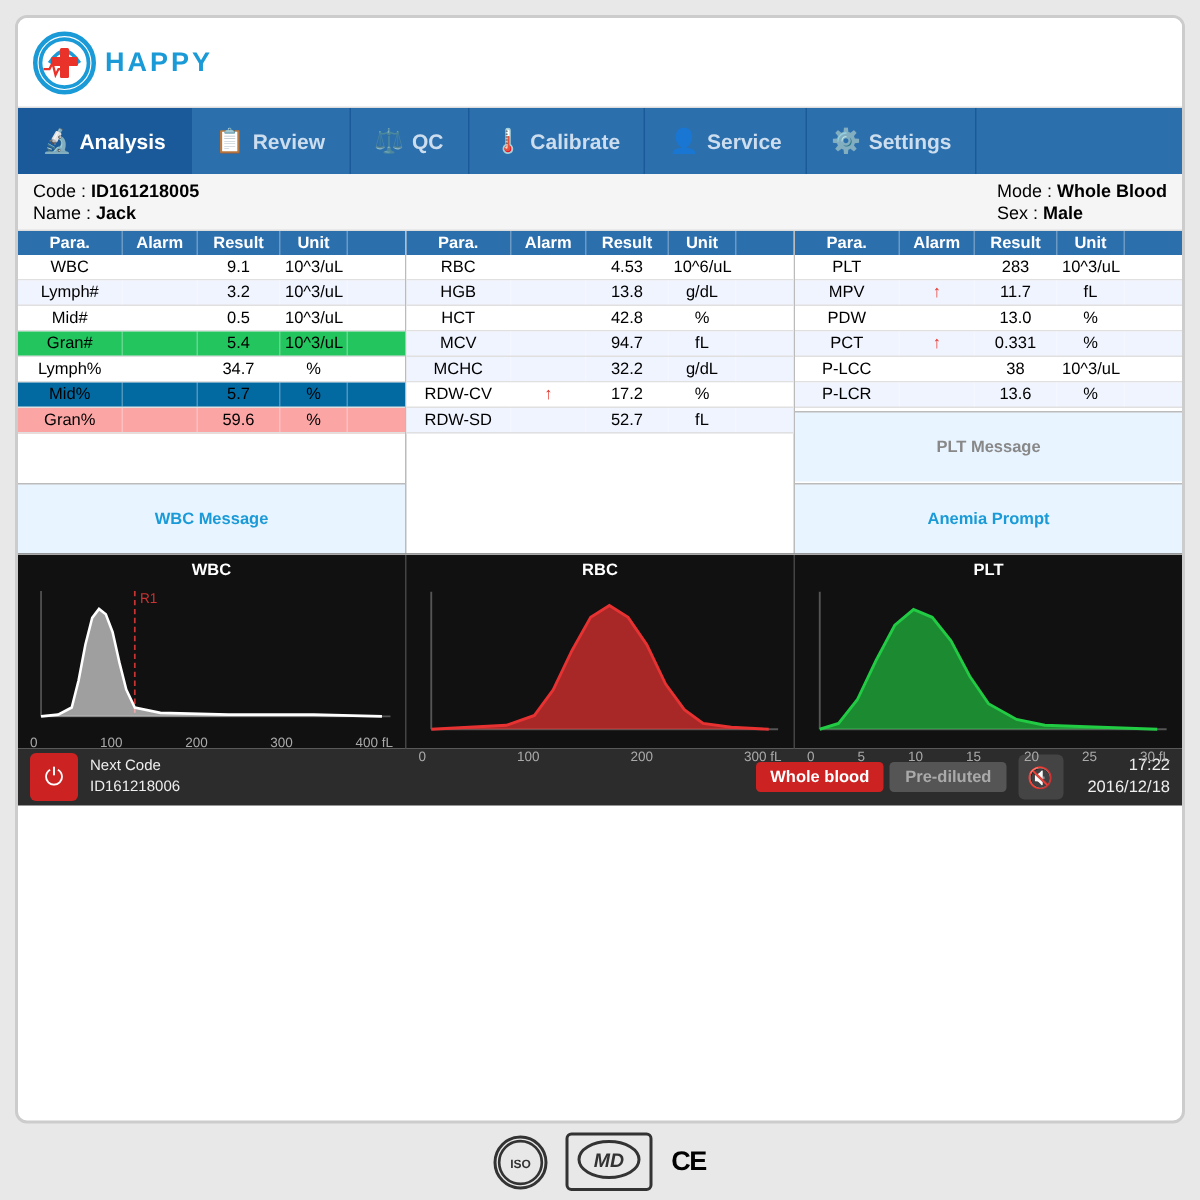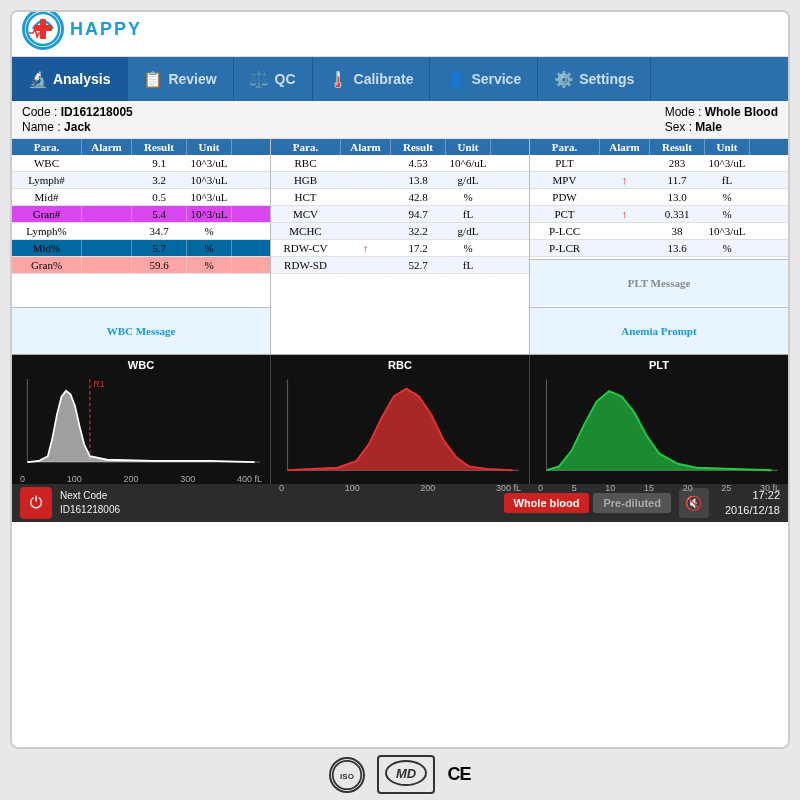--- a/index.html
+++ b/index.html
@@ -22,22 +22,22 @@
       margin-top: 10px;
       display: flex;
       flex-direction: column;
       overflow: hidden;
     }
     
     .brand-bar {
       background: #fff;
       padding: 6px 10px;
       display: flex;
-      align-items: flex-end;
-      height: 45px;
+      align-items: center;
+      height: 60px;
       border-bottom: 1px solid #ddd;
     }
     .brand-logo {
       display: flex;
       align-items: center;
       gap: 6px;
     }
     .logo-circle {
       width: 42px; height: 42px;
       border-radius: 50%;
@@ -339,21 +339,21 @@
         <span>Mode :</span>
         <strong>Whole Blood</strong>
       </span>
       <span>
         <span>Sex :</span>
         <strong>Male</strong>
       </span>
     </div>
   </div>
 
-  <div class="data-section" style="max-height:215px;font-family:Liberation Serif, serif;">
+  <div class="data-section" style="max-height:215px;">
 
     <div class="data-panel">
       <div class="table-header">
         <div>Para.</div>
         <div>Alarm</div>
         <div>Result</div>
         <div>Unit</div>
       </div>
       <div id="wbc-rows">
           <div class="table-row-cells" style="background: rgb(255, 255, 255);">
@@ -367,21 +367,21 @@
       <div></div>
       <div>3.2</div>
       <div>10^3/uL</div>
     </div>
           <div class="table-row-cells" style="background: rgb(255, 255, 255);">
       <div>Mid#</div>
       <div></div>
       <div>0.5</div>
       <div>10^3/uL</div>
     </div>
-          <div class="table-row-cells" style="background: #d946ef;">
+          <div class="table-row-cells" style="background: #22c55e;">
       <div>Gran#</div>
       <div></div>
       <div>5.4</div>
       <div>10^3/uL</div>
     </div>
           <div class="table-row-cells" style="background: rgb(255, 255, 255);">
       <div>Lymph%</div>
       <div></div>
       <div>34.7</div>
       <div>%</div>

